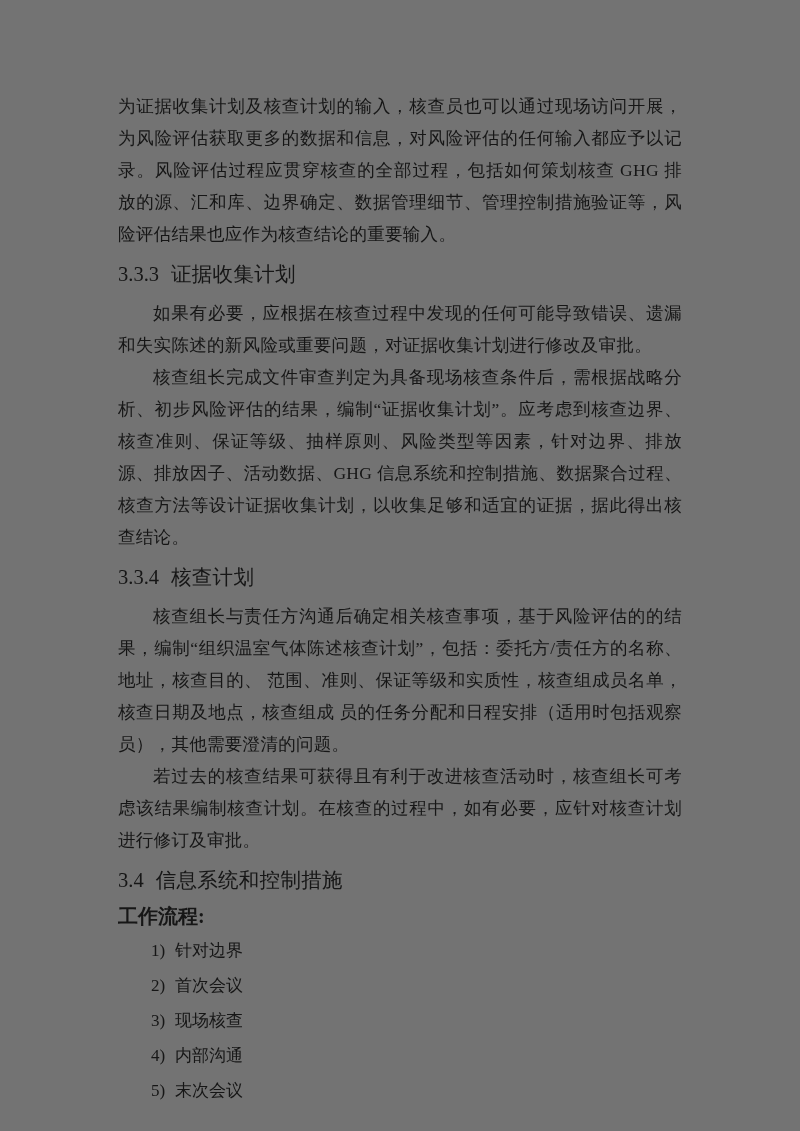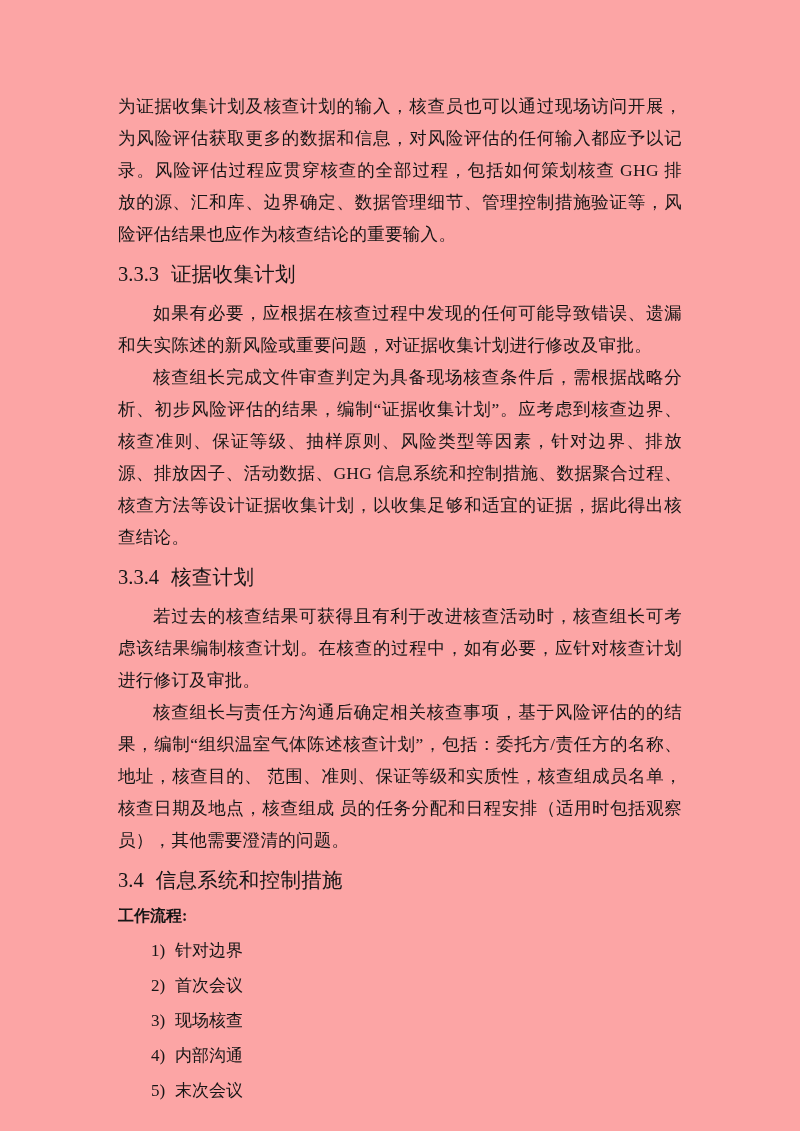--- a/index.html
+++ b/index.html
@@ -4,21 +4,21 @@
 <style>
   html, body {
     margin: 0;
     padding: 0;
     background: #ffffff;
   }
   .page {
     position: relative;
     width: 800px;
     height: 1131px;
-    background: #fca5a5;
+    background: #737373;
     overflow: hidden;
     font-family: "Liberation Serif", "DejaVu Serif", serif;
     color: #161616;
   }
   .content {
     position: absolute;
     left: 118px;
     top: 90px;
     width: 564px;
   }
@@ -38,21 +38,21 @@
     line-height: 34px;
     margin: 7px 0 6px 0;
     letter-spacing: 0.3px;
   }
   h2.sec-heading .sec-num {
     font-family: "Liberation Serif", "DejaVu Serif", serif;
     margin-right: 12px;
     letter-spacing: 0;
   }
   .workflow-label {
-    font-size: 16px;
+    font-size: 20px;
     font-weight: bold;
     line-height: 26px;
     margin: 6px 0 4px 0;
   }
   .workflow-list {
     margin: 2px 0 0 0;
   }
   .workflow-item {
     display: flex;
     align-items: baseline;
@@ -81,23 +81,23 @@
     </h2>
 
     <p class="para indent">如果有必要，应根据在核查过程中发现的任何可能导致错误、遗漏和失实陈述的新风险或重要问题，对证据收集计划进行修改及审批。</p>
 
     <p class="para indent">核查组长完成文件审查判定为具备现场核查条件后，需根据战略分析、初步风险评估的结果，编制“证据收集计划”。应考虑到核查边界、核查准则、保证等级、抽样原则、风险类型等因素，针对边界、排放源、排放因子、活动数据、GHG 信息系统和控制措施、数据聚合过程、核查方法等设计证据收集计划，以收集足够和适宜的证据，据此得出核查结论。</p>
 
     <h2 class="sec-heading">
       <span class="sec-num">3.3.4</span><span>核查计划</span>
     </h2>
 
+    <p class="para indent">核查组长与责任方沟通后确定相关核查事项，基于风险评估的的结果，编制“组织温室气体陈述核查计划”，包括：委托方/责任方的名称、地址，核查目的、 范围、准则、保证等级和实质性，核查组成员名单，核查日期及地点，核查组成 员的任务分配和日程安排（适用时包括观察员），其他需要澄清的问题。</p>
+
     <p class="para indent">若过去的核查结果可获得且有利于改进核查活动时，核查组长可考虑该结果编制核查计划。在核查的过程中，如有必要，应针对核查计划进行修订及审批。</p>
-
-    <p class="para indent">核查组长与责任方沟通后确定相关核查事项，基于风险评估的的结果，编制“组织温室气体陈述核查计划”，包括：委托方/责任方的名称、地址，核查目的、 范围、准则、保证等级和实质性，核查组成员名单，核查日期及地点，核查组成 员的任务分配和日程安排（适用时包括观察员），其他需要澄清的问题。</p>
 
 
     <h2 class="sec-heading">
       <span class="sec-num">3.4</span><span>信息系统和控制措施</span>
     </h2>
 
     <div class="workflow-label">工作流程:</div>
 
     <div class="workflow-list">
       <div class="workflow-item">

